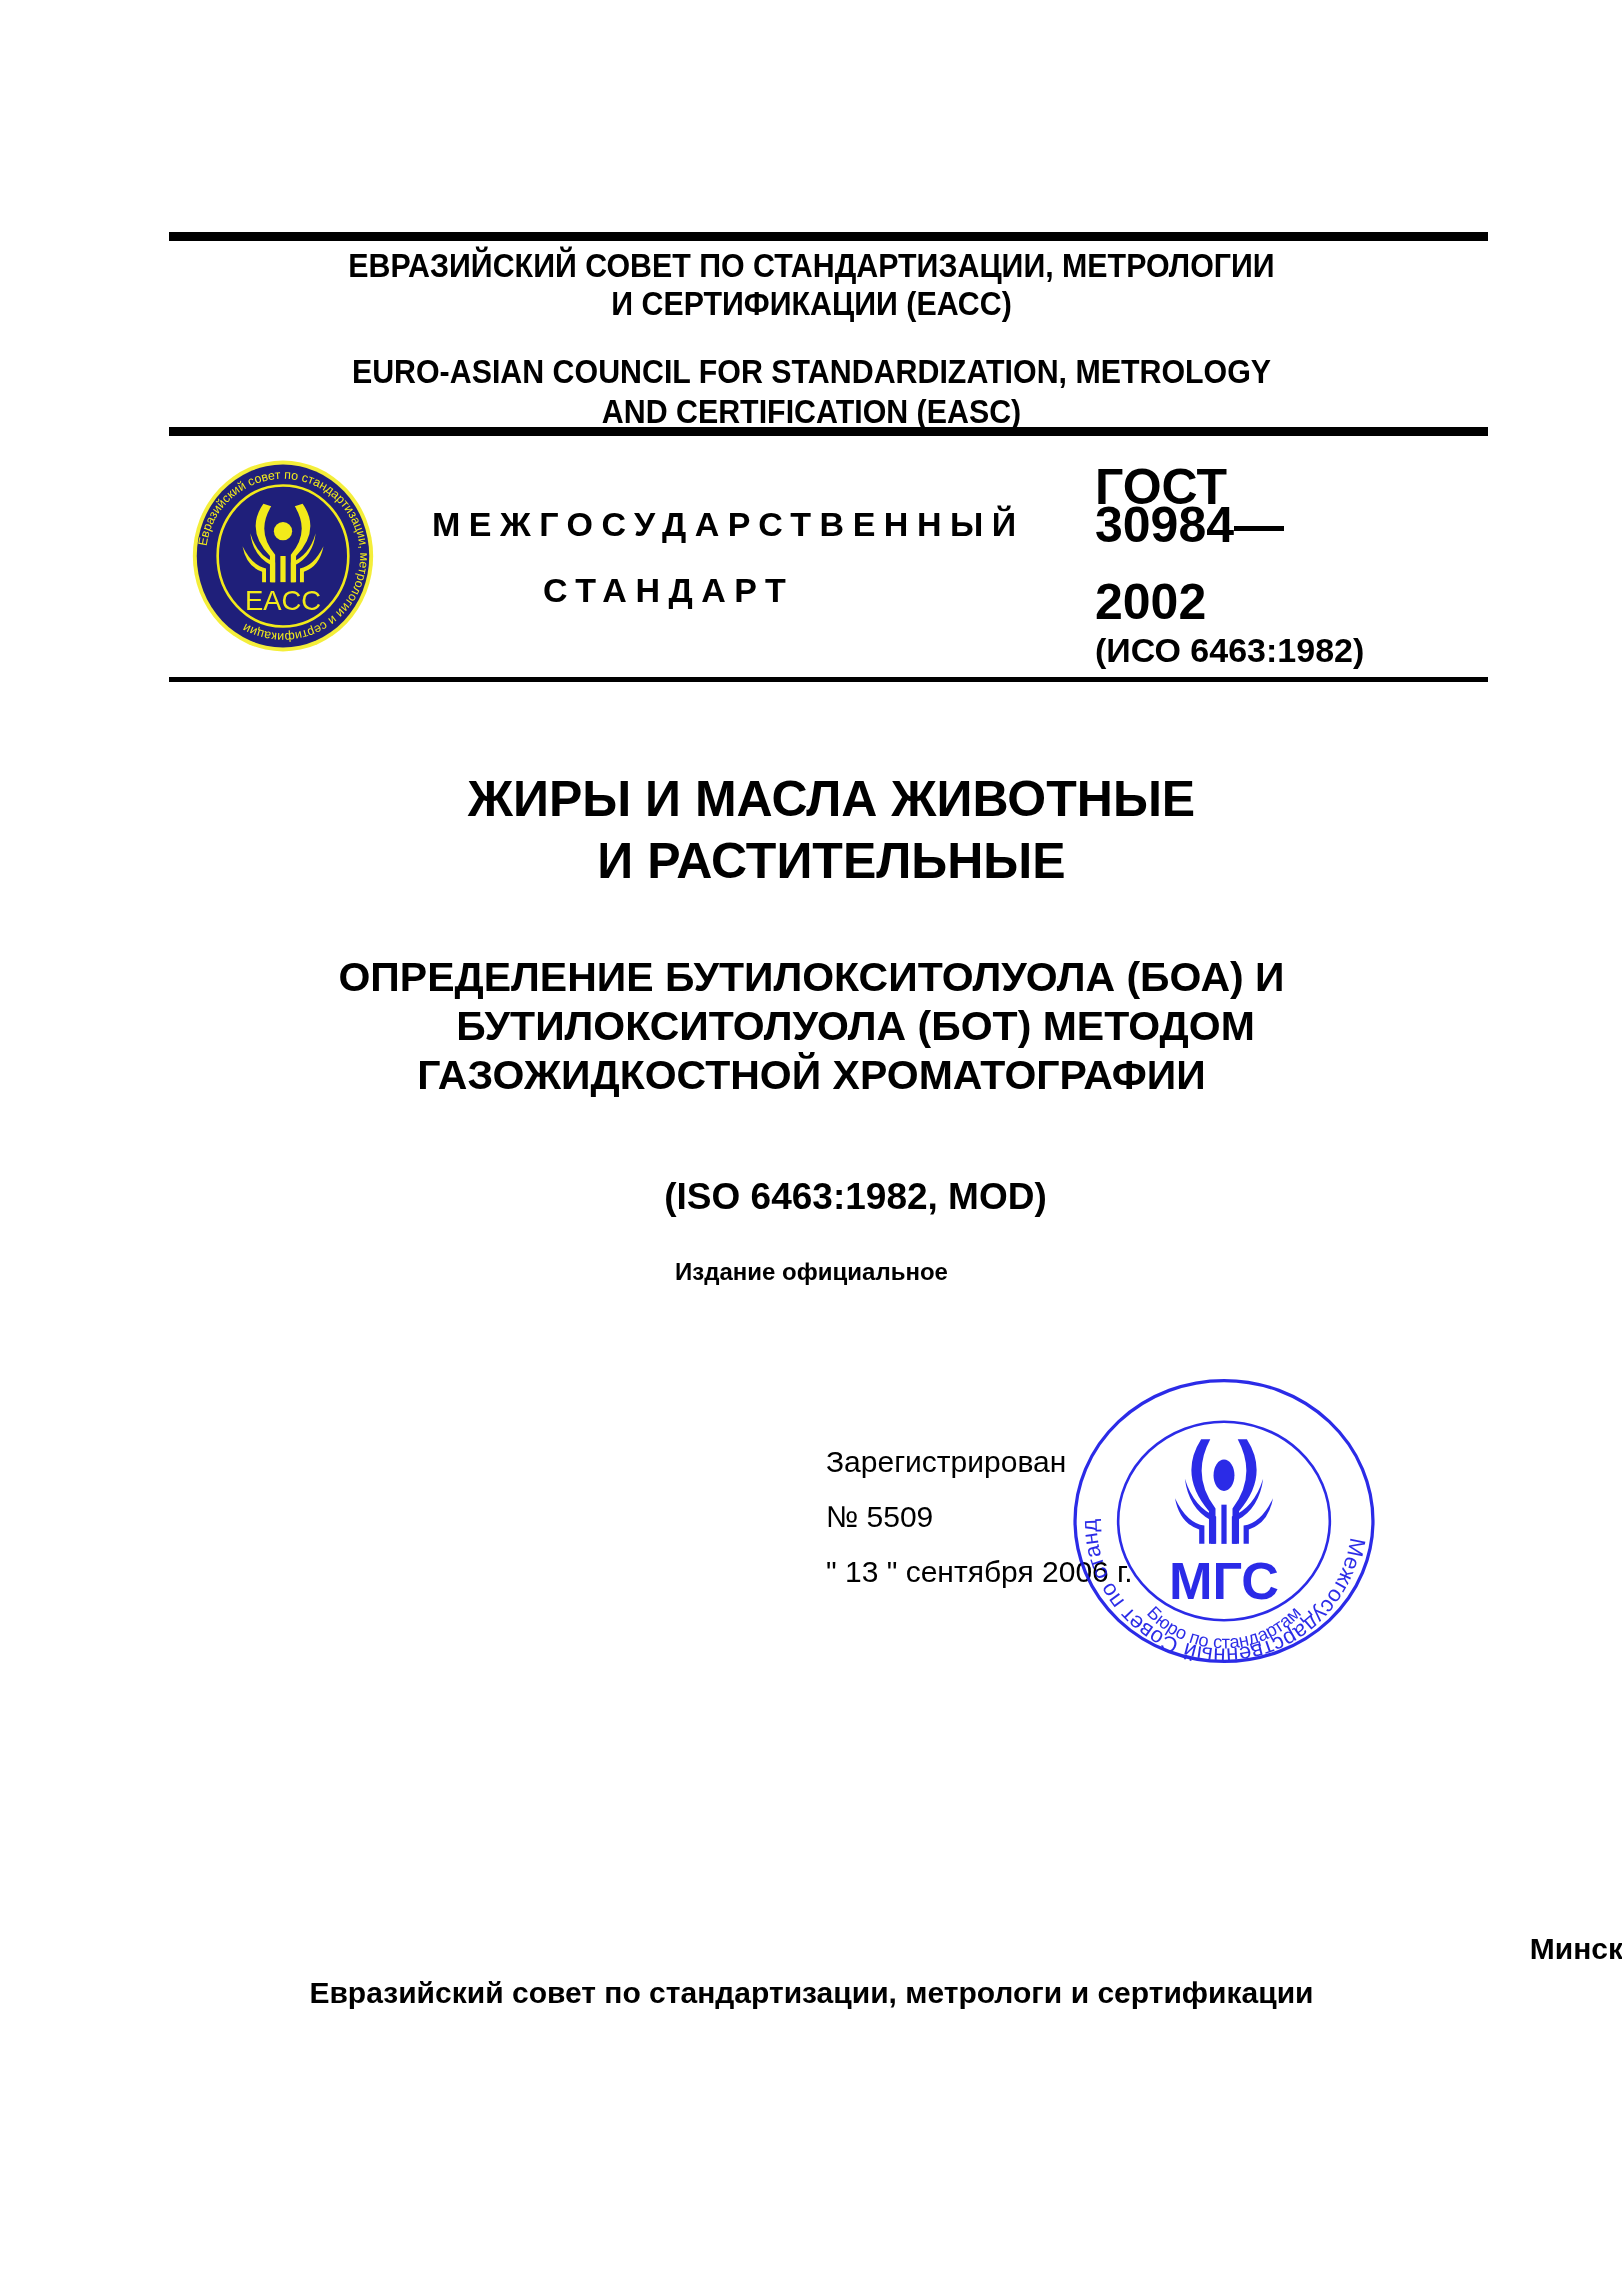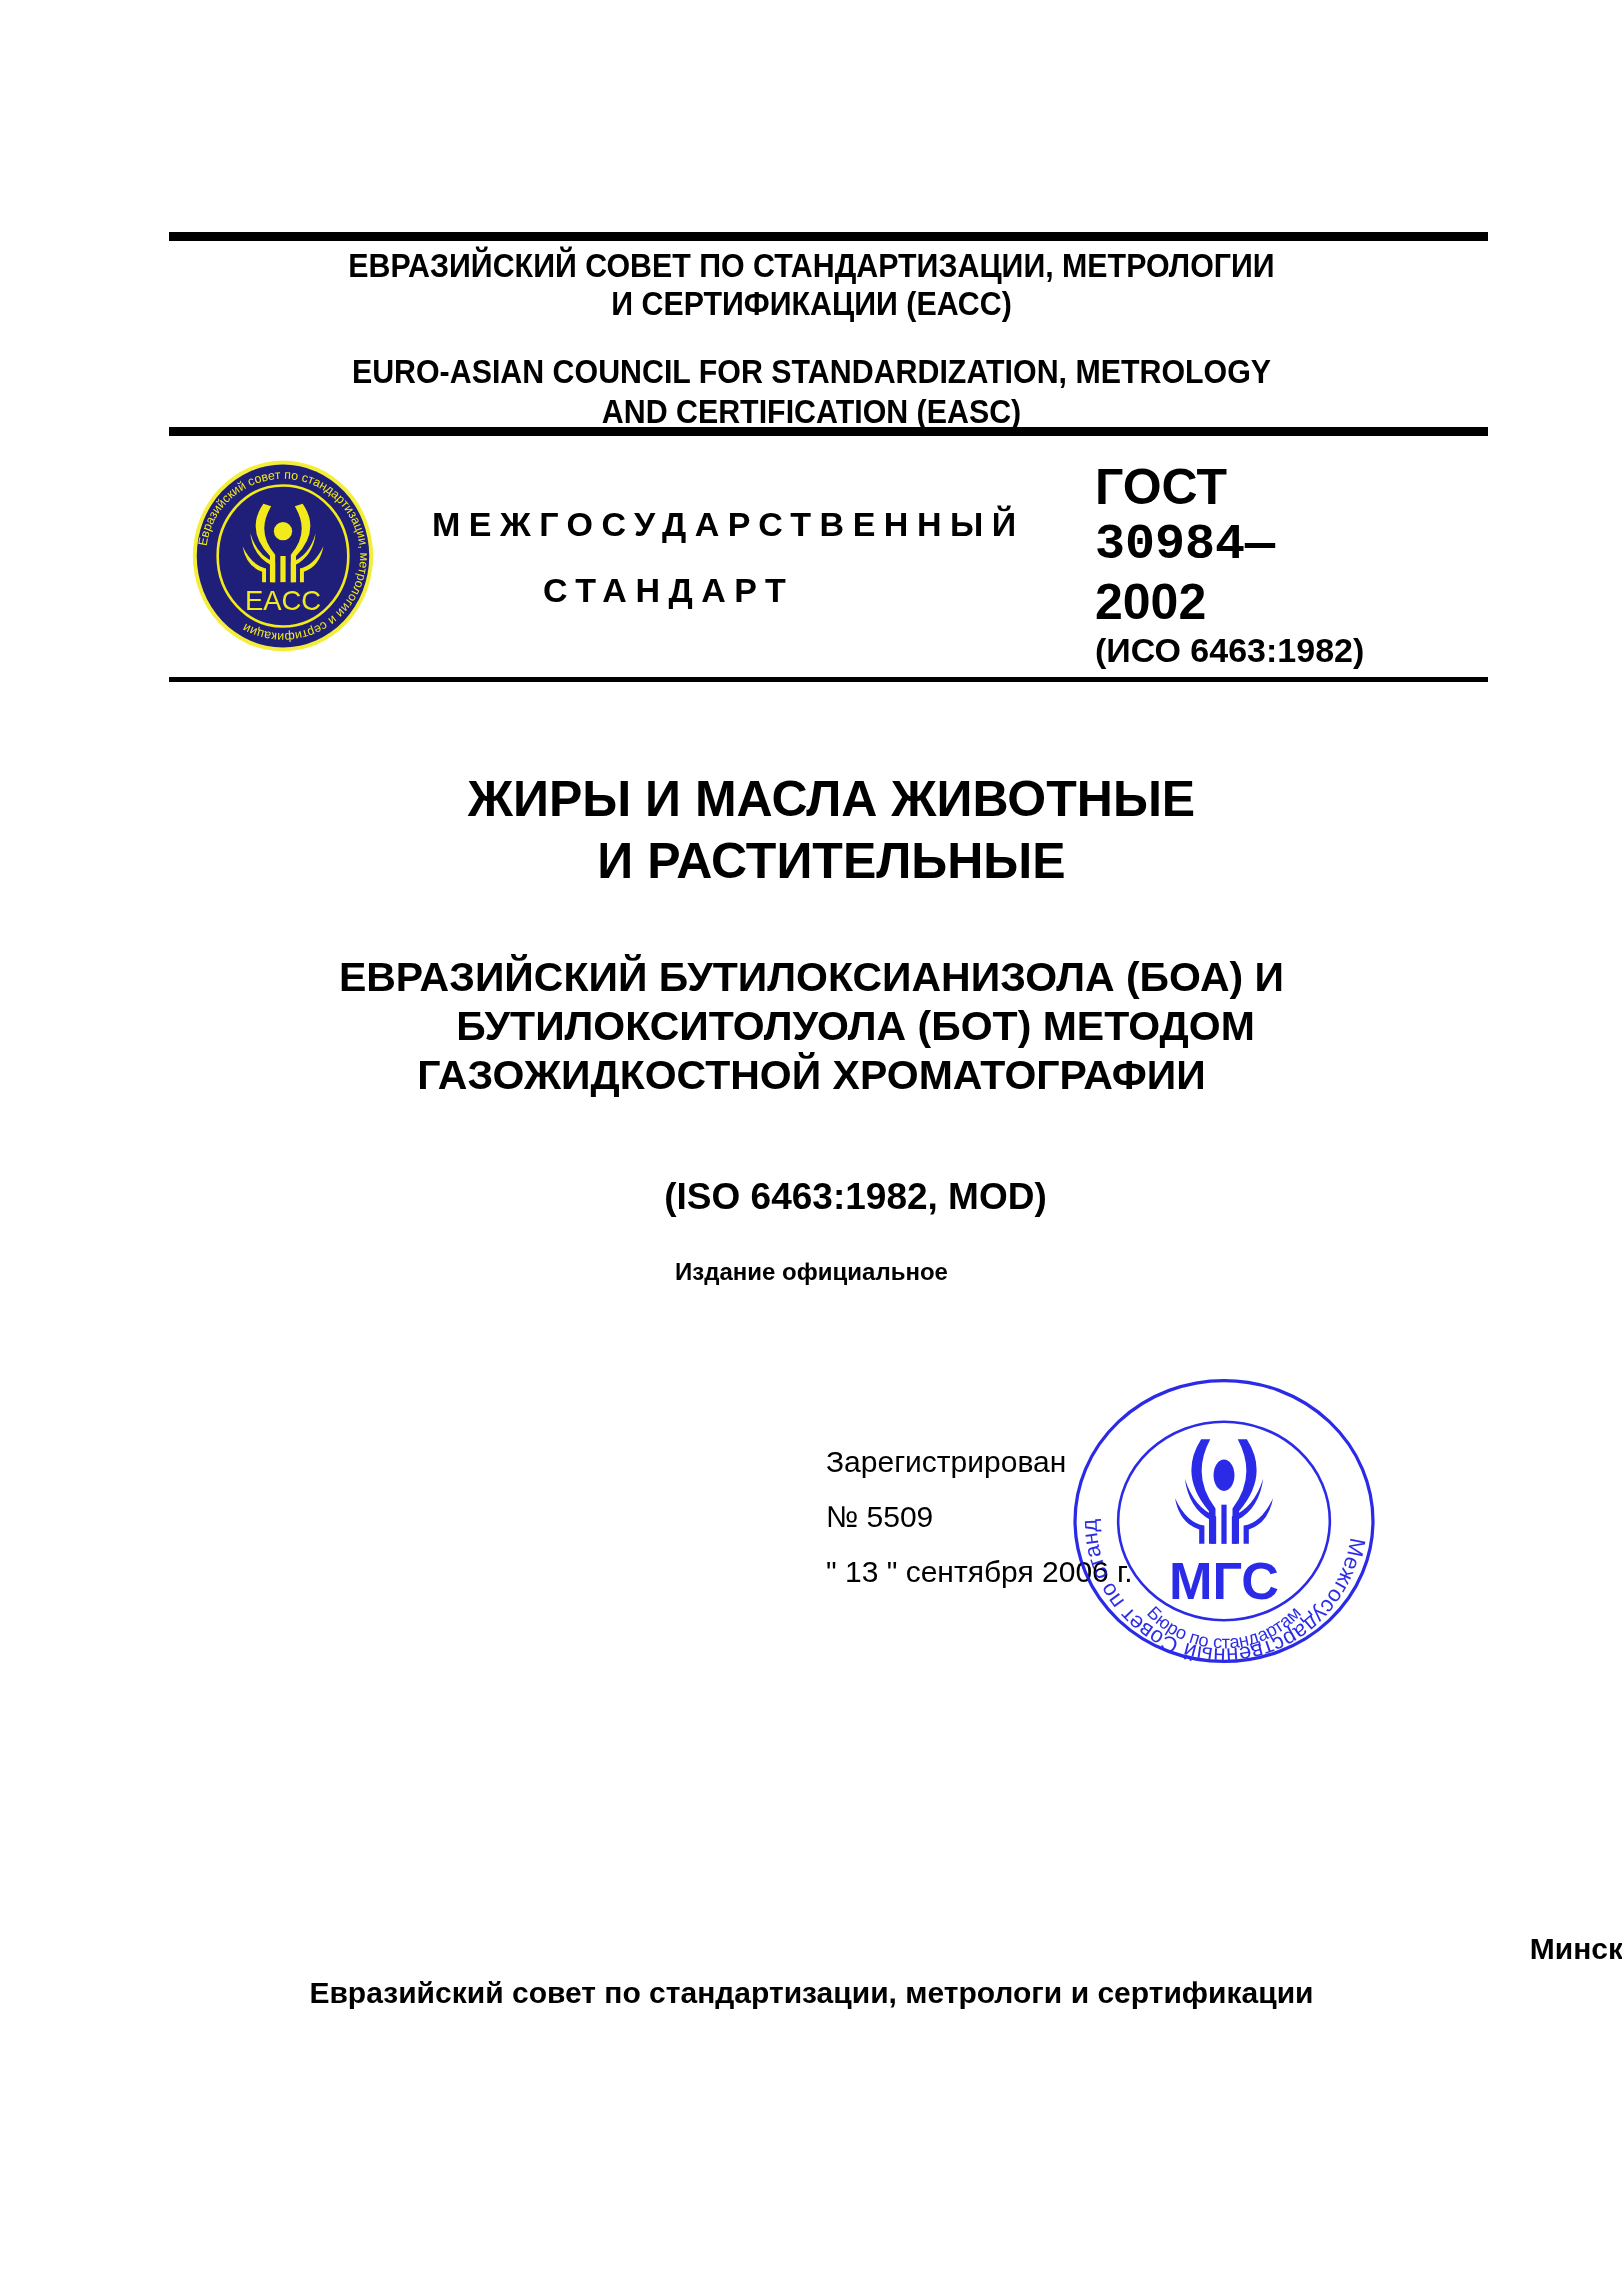--- a/index.html
+++ b/index.html
@@ -53,30 +53,30 @@
     <path d="M212,135 q-15,30 -36,34 l0,21 l6,0 l0,-16 q24,-8 30,-39 z" fill="#f2ea1a"></path>
     <rect x="146" y="150" width="8" height="40" fill="#f2ea1a"></rect>
     <text x="150" y="232" text-anchor="middle" font-family="Liberation Sans, sans-serif" font-size="42" fill="#f2ea1a">EACC</text>
   </svg>
 </div>
 
 <div class="abs mezh" style="left:432px;top:505px;">МЕЖГОСУДАРСТВЕННЫЙ</div>
 <div class="abs mezh" style="left:543px;top:571px;">СТАНДАРТ</div>
 
 <div class="abs gost" style="left:1095px;top:458px;">ГОСТ</div>
-<div class="abs gost" style="left:1095px;top:516px;font-family:Liberation Mono, monospace;">30984—</div>
+<div class="abs gost" style="left:1095px;top:496px;">30984—</div>
 <div class="abs gost" style="left:1095px;top:573px;">2002</div>
 <div class="abs gost-iso" style="left:1095px;top:631px;">(ИСО 6463:1982)</div>
 
 <div class="rule" style="top:677px;height:4.6px;"></div>
 
 <div class="abs center t1" style="top:769px;">ЖИРЫ  И  МАСЛА  ЖИВОТНЫЕ</div>
 <div class="abs center t1" style="top:831px;">И  РАСТИТЕЛЬНЫЕ</div>
 
-<div class="abs center t2" style="top:952px;">ЕВРАЗИЙСКИЙ  БУТИЛОКСИАНИЗОЛА  (БОА)  И</div>
+<div class="abs center t2" style="top:952px;">ОПРЕДЕЛЕНИЕ  БУТИЛОКСИТОЛУОЛА  (БОА)  И</div>
 <div class="abs center t2" style="top:1001px;padding-left:44px;">БУТИЛОКСИТОЛУОЛА  (БОТ)  МЕТОДОМ</div>
 <div class="abs center t2" style="top:1050px;">ГАЗОЖИДКОСТНОЙ  ХРОМАТОГРАФИИ</div>
 
 <div class="abs center iso" style="top:1176px;">(ISO 6463:1982, MOD)</div>
 
 <div class="abs center ed" style="top:1258px;">Издание официальное</div>
 
 <div class="abs reg" style="left:826px;top:1434px;">Зарегистрирован</div>
 <div class="abs reg" style="left:826px;top:1489px;">№ 5509</div>
 <div class="abs reg" style="left:826px;top:1544px;">" 13 " сентября 2006 г.</div>

